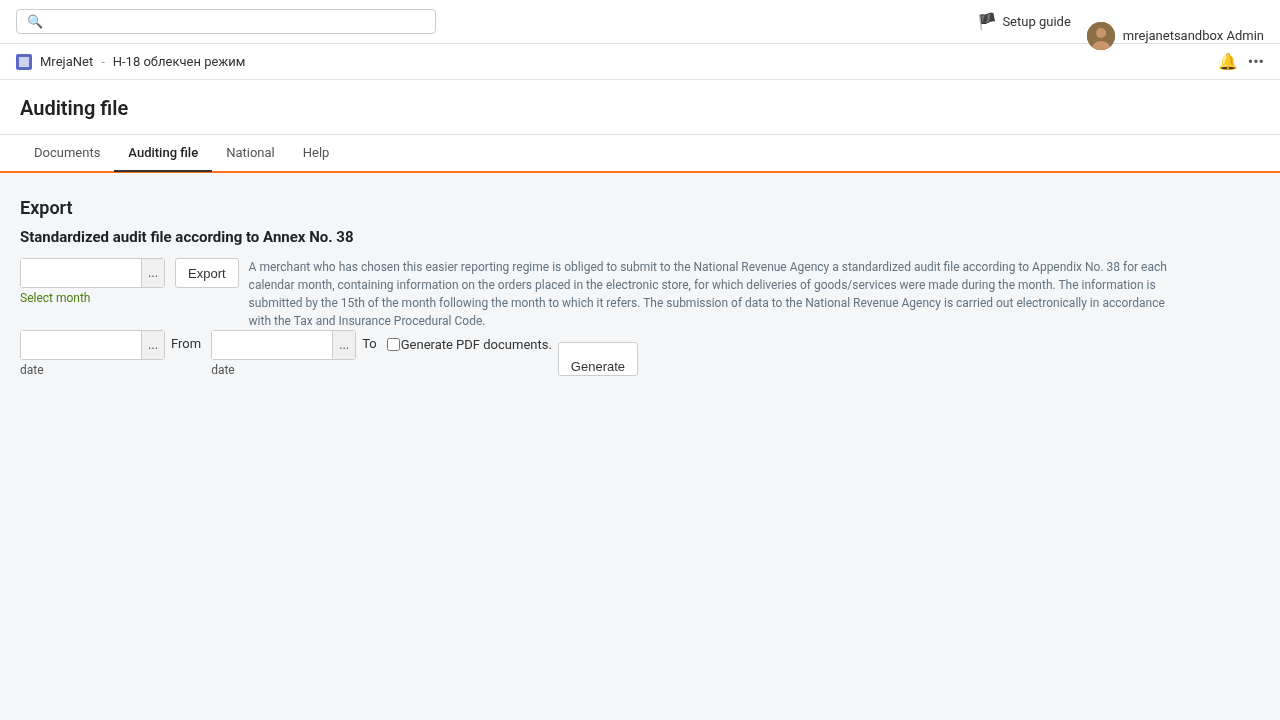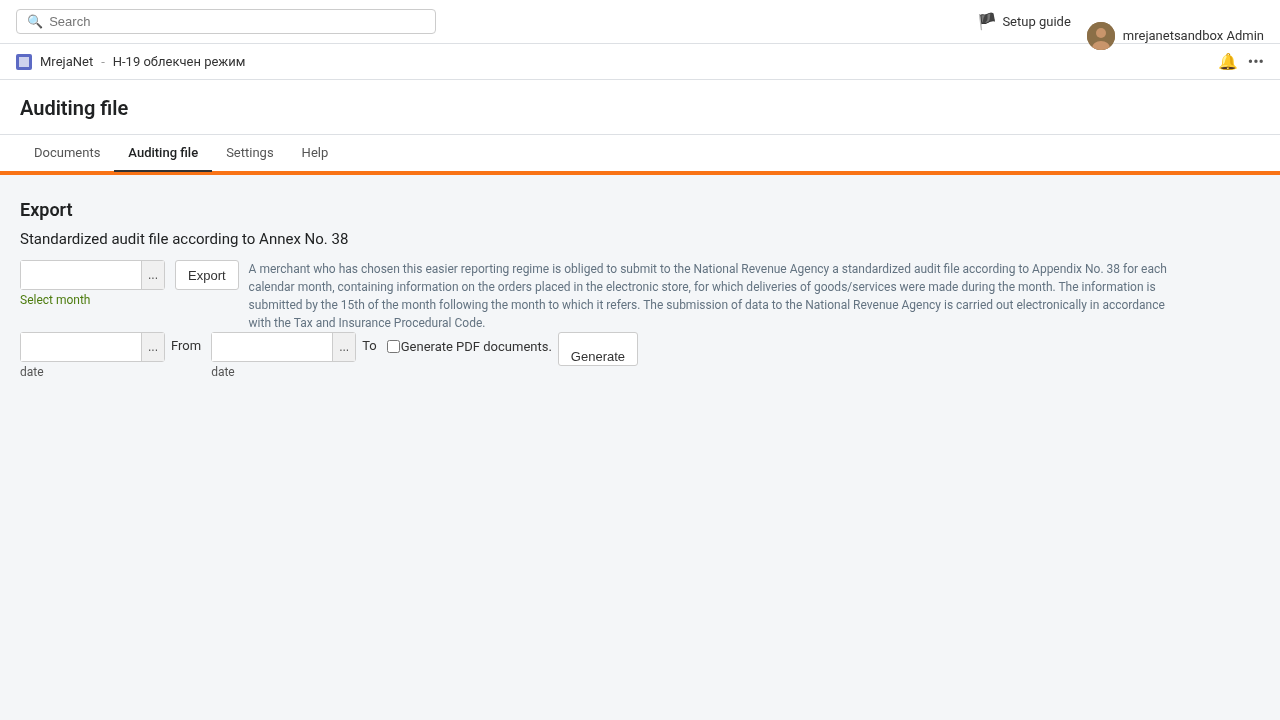--- a/index.html
+++ b/index.html
@@ -35,34 +35,34 @@
     .bell-icon, .more-icon { color: #555; font-size: 16px; cursor: pointer; }
 
     
     .page-header {
       background: #fff; border-bottom: 1px solid #dde0e4; padding: 16px 20px 0 20px;
     }
     .page-title { font-size: 20px; font-weight: 600; color: #202223; padding-bottom: 14px; }
 
     
     .tabs {
-      display: flex; gap: 0; background: #fff; border-bottom: 4px solid #f97316;
+      display: flex; gap: 0; background: #fff; border-bottom: 2px solid #f97316;
       padding: 0 20px;
     }
     .tab {
       padding: 10px 14px; font-size: 13px; cursor: pointer; color: #555;
       border-bottom: 2px solid transparent; margin-bottom: -1px;
     }
     .tab.active { color: #202223; border-bottom: 2px solid #333; font-weight: 500; }
 
     
     .main-content { padding: 24px 20px; background: #f4f6f8; min-height: calc(720px - 44px - 36px - 60px - 38px); }
 
     .section-title { font-size: 18px; font-weight: 600; color: #202223; margin-bottom: 10px; }
-    .subsection-title { font-size: 15px; font-weight: 400; color: #202223; margin-bottom: 12px; }
+    .subsection-title { font-size: 15px; font-weight: 700; color: #202223; margin-bottom: 12px; }
 
     
     .export-section { }
     .export-row { display: flex; align-items: flex-start; gap: 10px; }
     .date-input-wrap { display: flex; align-items: center; border: 1px solid #ccc; border-radius: 3px; background: #fff; height: 30px; }
     .date-input { border: none; outline: none; font-size: 13px; padding: 0 6px; width: 120px; height: 28px; }
     .date-btn { border: none; background: #f0f0f0; border-left: 1px solid #ccc; height: 28px; padding: 0 6px; cursor: pointer; font-size: 12px; color: #555; }
     .export-btn {
       background: #fff; border: 1px solid #ccc; border-radius: 3px; padding: 4px 12px;
       font-size: 13px; cursor: pointer; height: 30px; color: #333;
@@ -71,34 +71,33 @@
     .info-text { font-size: 12px; color: #637381; line-height: 1.5; max-width: 920px; }
 
     
     .mass-gen-section { }
     .mass-gen-row { display: flex; align-items: flex-start; gap: 6px; flex-wrap: wrap; }
     .from-label, .to-label { font-size: 13px; color: #333; margin: 6px 4px 0 0; }
     .date-field-wrap { display: flex; flex-direction: column; }
     .date-field-label { font-size: 12px; color: #555; margin-top: 3px; }
     .generate-btn {
       background: #fff; border: 1px solid #ccc; border-radius: 3px; padding: 16px 12px;
-      font-size: 13px; cursor: pointer; height: 30px; color: #333; margin-top: 0;
+      font-size: 13px; cursor: pointer; height: 30px; color: #333; margin-top: 12px;
     }
     .checkbox-wrap { display: flex; align-items: flex-start; margin-top: 6px; gap: 1px; }
     .checkbox-wrap input[type="checkbox"] { margin-top: 2px; }
     .checkbox-label { font-size: 13px; color: #333; line-height: 1.4; }
     .gen-info-text { font-size: 12px; color: #637381; line-height: 1.5; max-width: 580px; margin-top: 4px; }
   </style>
 </head>
 <body>
 
 <div class="top-nav">
   <div class="search-bar">
     <span class="search-icon">🔍</span>
-    <input type="text" placeholder="Search" style="">
   </div>
   <div class="top-right">
     <div class="setup-guide">
       <span class="flag">🏴</span>
       <span>Setup guide</span>
     </div>
     <div class="user-info">
       <div class="avatar">
         <svg width="28" height="28" viewBox="0 0 28 28" xmlns="http://www.w3.org/2000/svg">
           <rect width="28" height="28" fill="#8b6f47"></rect>
@@ -112,35 +111,35 @@
 </div>
 
 <div class="breadcrumb-bar">
   <div class="store-icon">
     <svg width="10" height="10" viewBox="0 0 10 10">
         <rect width="10" height="10" fill="#fff" opacity="0.7"></rect>
       </svg>
   </div>
   <span class="breadcrumb-text">MrejaNet</span>
   <span class="breadcrumb-sep">-</span>
-  <span class="breadcrumb-text">Н-19 облекчен режим</span>
+  <span class="breadcrumb-text">Н-18 облекчен режим</span>
   <div style="margin-left:auto; display:flex; gap:10px; align-items:center;">
     <span class="bell-icon">🔔</span>
     <span class="more-icon">•••</span>
   </div>
 </div>
 
 <div class="page-header">
   <div class="page-title">Auditing file</div>
 </div>
 
 <div class="tabs">
   <div class="tab">Documents</div>
   <div class="tab active">Auditing file</div>
-  <div class="tab">Settings</div>
+  <div class="tab">National</div>
   <div class="tab">Help</div>
 </div>
 
 <div class="main-content">
 
   <div class="export-section">
     <div class="section-title">Export</div>
     <div class="subsection-title">Standardized audit file according to Annex No. 38</div>
 
     <div class="export-row">

